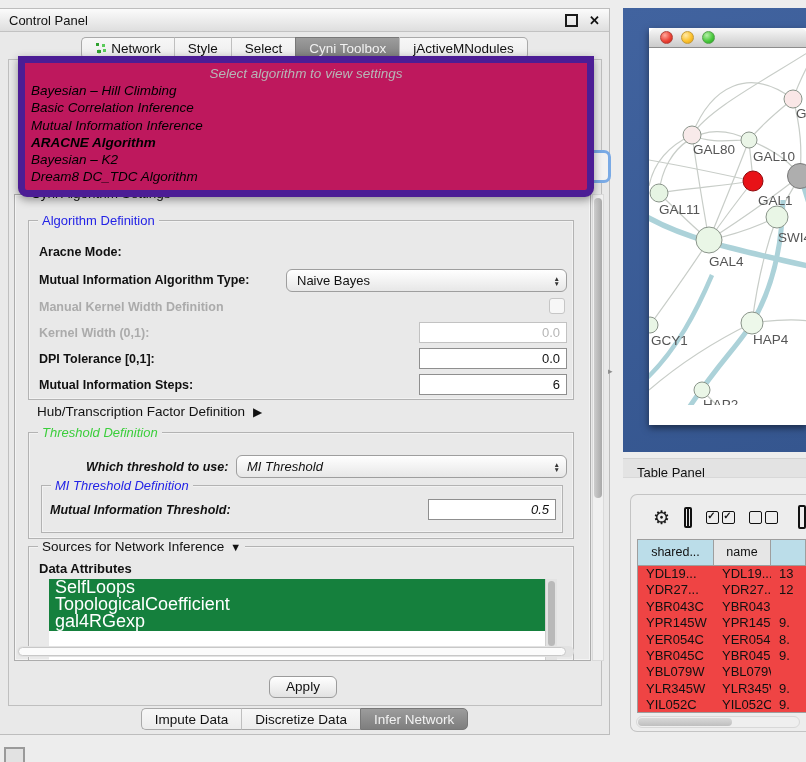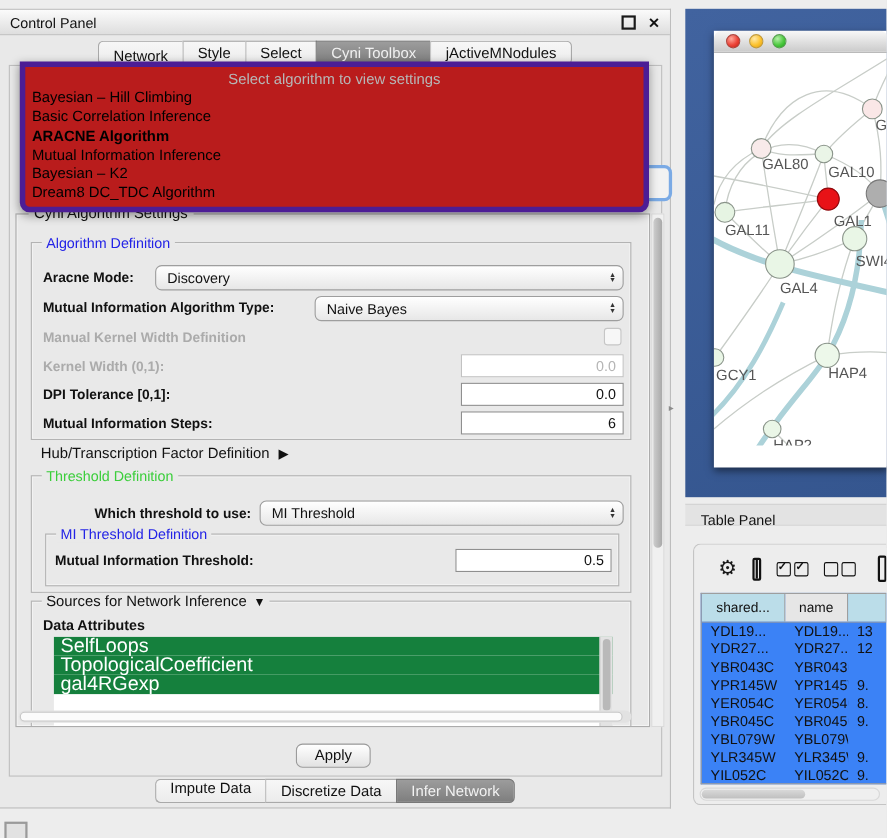--- a/index.html
+++ b/index.html
@@ -16,40 +16,40 @@
   .cp-title{flex:1;}
   .float-ico{width:9px;height:9px;border:2px solid #1A1A1A;margin-right:11px;}
   .close-ico{font-size:13px;font-weight:bold;line-height:1;color:#111;}
   .close-ico::before{content:"✕";}
   
   .tabs{position:absolute;left:0;right:0;display:flex;justify-content:center;height:22px;}
   .tabs-top{top:28px;}
   .tab{display:flex;align-items:center;gap:5px;padding:0 13px;font-size:13.5px;
       background:linear-gradient(#F7F7F7,#ECECEC);border-top:1px solid #A9A9A9;border-bottom:1px solid #A9A9A9;}
   .tab+.tab{border-left:1px solid #BFBFBF;}
-  .tab:first-child{border-left:1px solid #A9A9A9;border-radius:5px 0 0 5px;flex-direction:column;}
+  .tab:first-child{border-left:1px solid #A9A9A9;border-radius:5px 0 0 5px;}
   .tab:last-child{border-right:1px solid #A9A9A9;border-radius:0 5px 5px 0;}
   .tab.sel{background:linear-gradient(#9C9C9C,#7E7E7E);color:#F2F2F2;border-color:#787878;}
   .net-ico{width:11px;height:12px;display:inline-block;background:
     radial-gradient(circle at 2.5px 2.5px,#2FA12F 1.7px,transparent 1.9px),
     radial-gradient(circle at 8.5px 3.5px,#5BCB5B 1.6px,transparent 1.8px),
     radial-gradient(circle at 4px 9.5px,#2FA12F 1.9px,transparent 2.1px),
     radial-gradient(circle at 9.5px 8.5px,#5BCB5B 1.5px,transparent 1.7px);}
   .cp-inner{position:absolute;left:8px;top:50px;width:594px;height:647px;
       border:1px solid #BFBFBF;background:#E9E9E9;box-sizing:border-box;}
   
   .frag-blue{position:absolute;left:574px;top:90px;width:22px;height:27px;background:#F2F2F2;
       border:3px solid #7AAAE5;border-radius:7px;}
   .gal-combo{position:absolute;left:30px;top:152px;width:560px;height:23px;box-sizing:border-box;
       border:1px solid #ABABAB;border-radius:7px;background:linear-gradient(#FFF,#E9E9E9);
       color:#BDBDBD;font-size:13.5px;line-height:20px;padding-left:12px;}
   
-  .popup{position:absolute;left:18px;top:47px;width:562px;background:#b91c1c;z-index:20;
-      border:5px solid #4c1d95;border-radius:0 0 9px 9px;box-shadow:0 3px 9px rgba(0,0,0,.38);
-      padding:2px 0 4px 0;}
+  .popup{position:absolute;left:18px;top:47px;width:562px;background:#be185d;z-index:20;
+      border:7px solid #4c1d95;border-radius:0 0 9px 9px;box-shadow:0 3px 9px rgba(0,0,0,.38);
+      padding:2px 0 4px 0;font-style:italic;}
   .popup-hint{text-align:center;color:#B7B7B7;font-size:13.5px;height:17px;line-height:17px;}
   .algo-item{font-size:13.5px;line-height:17.3px;padding-left:6px;color:#000;}
   .algo-item.bold{font-weight:bold;}
   
   .settings{position:absolute;left:14px;top:185px;width:577px;height:467px;}
   .settings-border{position:absolute;inset:0;border:1px solid #ACACAC;box-shadow:inset 0 0 0 1px #F4F4F4;}
   .settings-legend{position:absolute;top:-8px;left:12px;background:#E9E9E9;padding:0 5px;font-size:13.5px;}
   .settings-content{position:absolute;left:1px;top:1px;right:1px;bottom:1px;overflow:hidden;}
   .grp{position:absolute;border:1px solid #B3B3B3;box-shadow:inset 0 0 0 1px #F2F2F2;}
   .grp-legend{position:absolute;top:-8px;left:9px;background:#E9E9E9;padding:0 4px;font-size:13px;}
@@ -107,21 +107,21 @@
       border:1px solid #C4C4C4;border-right:none;border-radius:7px 0 0 7px;overflow:hidden;box-sizing:border-box;}
   .tb-toolbar{position:absolute;left:0;top:0;right:0;height:44px;display:flex;align-items:center;gap:14px;padding-left:22px;}
   .gear-ico{font-size:19px;line-height:1;color:#1A1A1A;}
   .gear-ico::before{content:"⚙";}
   .cols-ico{width:16px;height:17px;border:2px solid #111;border-radius:2px;position:relative;}
   .cols-ico::after{content:"";position:absolute;left:50%;top:0;bottom:0;width:2px;background:#111;transform:translateX(-50%);}
   .chkpair{display:flex;gap:3px;}
   .tbchk{width:11px;height:11px;border:1.5px solid #111;border-radius:2px;position:relative;font-size:10px;line-height:10px;}
   .tbchk.on::after{content:"✓";position:absolute;left:0;top:-1px;font-weight:bold;}
   .doc-ico{width:15px;height:20px;border:2px solid #111;border-radius:2px;margin-left:6px;}
-  .table-inner{position:absolute;left:6px;top:44px;right:0;bottom:18px;background:#3b82f6;
+  .table-inner{position:absolute;left:6px;top:44px;right:0;bottom:18px;background:#ef4444;
       border:1px solid #9E9E9E;border-right:none;overflow:hidden;}
   .thead{display:flex;height:25px;border-bottom:1px solid #9E9E9E;}
   .th{box-sizing:border-box;border-right:1px solid #9E9E9E;font-size:12.5px;text-align:center;line-height:24px;background:#E6E6E6;overflow:hidden;white-space:nowrap;}
   .th.accent{background:#BBDDE9;}
   .tr{display:flex;height:16.4px;line-height:16.4px;font-size:13px;white-space:nowrap;}
   .td{box-sizing:border-box;padding-left:8px;overflow:hidden;}
   .c0{width:76px;}.c1{width:57px;}.c2{flex:1;}
   .table-hscroll{position:absolute;left:5px;right:6px;bottom:3px;height:12px;background:#EFEFEF;border:1px solid #D8D8D8;border-radius:6px;box-sizing:border-box;}
   .table-hthumb{position:absolute;left:1px;top:1px;width:58%;height:8px;background:linear-gradient(#D9D9D9,#BFBFBF);border-radius:4px;}
 </style>
@@ -161,40 +161,36 @@
   <div class="gal-combo">
     <span>gal-filtered sif default node</span>
     <span class="spin"></span>
   </div>
 
   <div class="popup">
     <div class="popup-hint">Select algorithm to view settings</div>
     <div id="algo-items">
         <div class="algo-item">Bayesian – Hill Climbing</div>
         <div class="algo-item">Basic Correlation Inference</div>
+        <div class="algo-item">Mutual Information Inference</div>
         <div class="algo-item bold">ARACNE Algorithm</div>
-        <div class="algo-item">Mutual Information Inference</div>
         <div class="algo-item">Bayesian – K2</div>
         <div class="algo-item">Dream8 DC_TDC Algorithm</div>
       </div>
   </div>
 
   <div class="settings">
     <div class="settings-border"></div>
     <span class="settings-legend">Cyni Algorithm Settings</span>
     <div class="settings-content">
 
       <div class="grp" style="left:13px;top:25px;right:16px;height:178px;">
         <span class="grp-legend leg-blue">Algorithm Definition</span>
 
         <span class="lbl" style="left:10px;top:24px;">Aracne Mode:</span>
-        <div class="combo" style="left:112px;top:20px;right:6px;">
-          <span>Discovery</span>
-          <span class="spin"></span>
-        </div>
 
         <span class="lbl" style="left:10px;top:52px;">Mutual Information Algorithm Type:</span>
         <div class="combo" style="left:257px;top:48px;right:6px;">
           <span>Naive Bayes</span>
           <span class="spin"></span>
         </div>
 
         <span class="lbl dis" style="left:10px;top:79px;">Manual Kernel Width Definition</span>
         <span class="chk" style="right:8px;top:77px;"></span>
 
@@ -205,33 +201,33 @@
         <div class="field" style="right:6px;top:127px;width:148px;">0.0</div>
 
         <span class="lbl" style="left:10px;top:157px;">Mutual Information Steps:</span>
         <div class="field" style="right:6px;top:153px;width:148px;">6</div>
       </div>
 
       <div class="hub-row" style="left:22px;top:209px;">
         <span>Hub/Transcription Factor Definition</span><span class="tri-right"></span>
       </div>
 
-      <div class="grp" style="left:13px;top:237px;right:16px;height:105px;">
+      <div class="grp" style="left:13px;top:237px;right:16px;height:105px;font-style:italic;">
         <span class="grp-legend leg-green">Threshold Definition</span>
 
         <span class="lbl" style="left:57px;top:27px;">Which threshold to use:</span>
         <div class="combo" style="left:207px;top:22px;right:6px;">
           <span>MI Threshold</span>
           <span class="spin"></span>
         </div>
 
         <div class="grp" style="left:12px;top:52px;right:10px;height:46px;">
           <span class="grp-legend leg-blue">MI Threshold Definition</span>
           <span class="lbl" style="left:8px;top:17px;">Mutual Information Threshold:</span>
-          <div class="field" style="right:6px;top:13px;width:142px;">0.5</div>
+          <div class="field" style="right:6px;top:13px;width:128px;">0.5</div>
         </div>
       </div>
 
       <div class="grp" style="left:13px;top:351px;right:16px;height:130px;">
         <span class="grp-legend" style="font-size:13.5px;"><span>Sources for Network Inference</span><span class="tri-down"></span></span>
         <span class="lbl" style="left:10px;top:14px;font-size:13px;">Data Attributes</span>
         <div class="attr-list" style="left:20px;top:32px;right:16px;height:90px;">
           <div id="attr-items">
               <div class="attr-item">SelfLoops</div>
               <div class="attr-item">TopologicalCoefficient</div>

